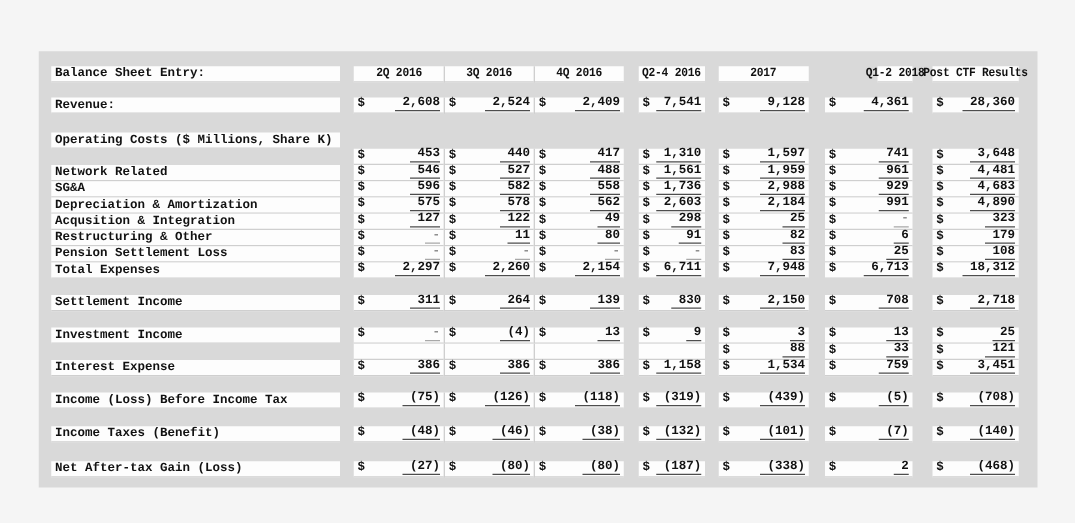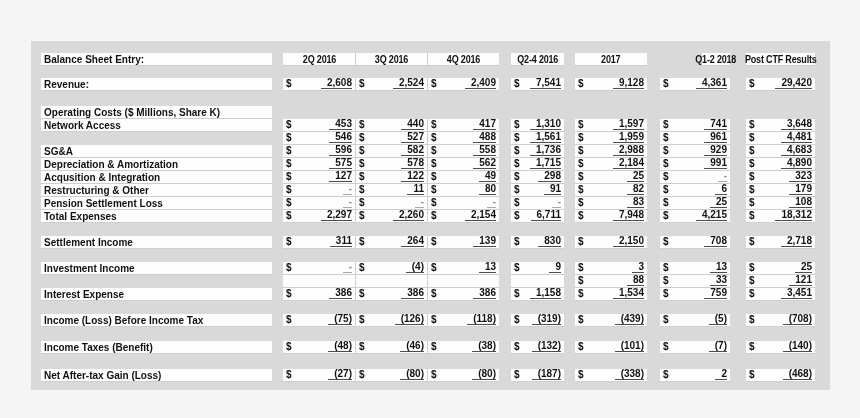--- a/index.html
+++ b/index.html
@@ -15,20 +15,21 @@
     position: absolute;
     left: 31px; top: 41px;
     width: 799px; height: 349px;
     background: var(--panel-bg, #d9d9d9);
     padding: 12px 15px 8px 10px;
   }
   .row {
     display: grid;
     grid-template-columns: 231px 11px 72px 72px 72px 12px 53px 11px 72px 13px 70px 16px 69px;
     height: 13px;
+    font-family: Liberation Mono, monospace;
   }
   .gap { width: 100%; }
   .lbl {
     grid-column: 1;
     background: var(--cell-bg, #fdfdfd);
     border-bottom: 1px solid var(--grid-line, #cfcfcf);
     font-size: 10px; font-weight: bold; color: var(--text, #111);
     display: flex; align-items: center;
     padding-left: 3px;
     white-space: nowrap; overflow: hidden;
@@ -109,29 +110,28 @@
         <div class="vcell c4" style="grid-column: 9;">
           <span class="dollar">$</span>
           <span class="val">9,128</span>
         </div>
         <div class="vcell c5" style="grid-column: 11;">
           <span class="dollar">$</span>
           <span class="val">4,361</span>
         </div>
         <div class="vcell c6" style="grid-column: 13;">
           <span class="dollar">$</span>
-          <span class="val">29,420</span>
+          <span class="val">28,360</span>
         </div>
       </div>
       <div class="gap" style="height: 15px;"></div>
       <div class="row section">
         <div class="lbl">Operating Costs ($ Millions, Share K)</div>
       </div>
       <div class="row data">
-        <div class="lbl">Network Access</div>
         <div class="vcell c0" style="grid-column: 3;">
           <span class="dollar">$</span>
           <span class="val">453</span>
         </div>
         <div class="vcell c1" style="grid-column: 4;">
           <span class="dollar">$</span>
           <span class="val">440</span>
         </div>
         <div class="vcell c2" style="grid-column: 5;">
           <span class="dollar">$</span>
@@ -148,20 +148,21 @@
         <div class="vcell c5" style="grid-column: 11;">
           <span class="dollar">$</span>
           <span class="val">741</span>
         </div>
         <div class="vcell c6" style="grid-column: 13;">
           <span class="dollar">$</span>
           <span class="val">3,648</span>
         </div>
       </div>
       <div class="row data">
+        <div class="lbl">Network Related</div>
         <div class="vcell c0" style="grid-column: 3;">
           <span class="dollar">$</span>
           <span class="val">546</span>
         </div>
         <div class="vcell c1" style="grid-column: 4;">
           <span class="dollar">$</span>
           <span class="val">527</span>
         </div>
         <div class="vcell c2" style="grid-column: 5;">
           <span class="dollar">$</span>
@@ -224,21 +225,21 @@
         <div class="vcell c1" style="grid-column: 4;">
           <span class="dollar">$</span>
           <span class="val">578</span>
         </div>
         <div class="vcell c2" style="grid-column: 5;">
           <span class="dollar">$</span>
           <span class="val">562</span>
         </div>
         <div class="vcell c3" style="grid-column: 7;">
           <span class="dollar">$</span>
-          <span class="val">1,715</span>
+          <span class="val">2,603</span>
         </div>
         <div class="vcell c4" style="grid-column: 9;">
           <span class="dollar">$</span>
           <span class="val">2,184</span>
         </div>
         <div class="vcell c5" style="grid-column: 11;">
           <span class="dollar">$</span>
           <span class="val">991</span>
         </div>
         <div class="vcell c6" style="grid-column: 13;">
@@ -356,21 +357,21 @@
         <div class="vcell c3" style="grid-column: 7;">
           <span class="dollar">$</span>
           <span class="val">6,711</span>
         </div>
         <div class="vcell c4" style="grid-column: 9;">
           <span class="dollar">$</span>
           <span class="val">7,948</span>
         </div>
         <div class="vcell c5" style="grid-column: 11;">
           <span class="dollar">$</span>
-          <span class="val">4,215</span>
+          <span class="val">6,713</span>
         </div>
         <div class="vcell c6" style="grid-column: 13;">
           <span class="dollar">$</span>
           <span class="val">18,312</span>
         </div>
       </div>
       <div class="gap" style="height: 13px;"></div>
       <div class="row data">
         <div class="lbl">Settlement Income</div>
         <div class="vcell c0" style="grid-column: 3;">

